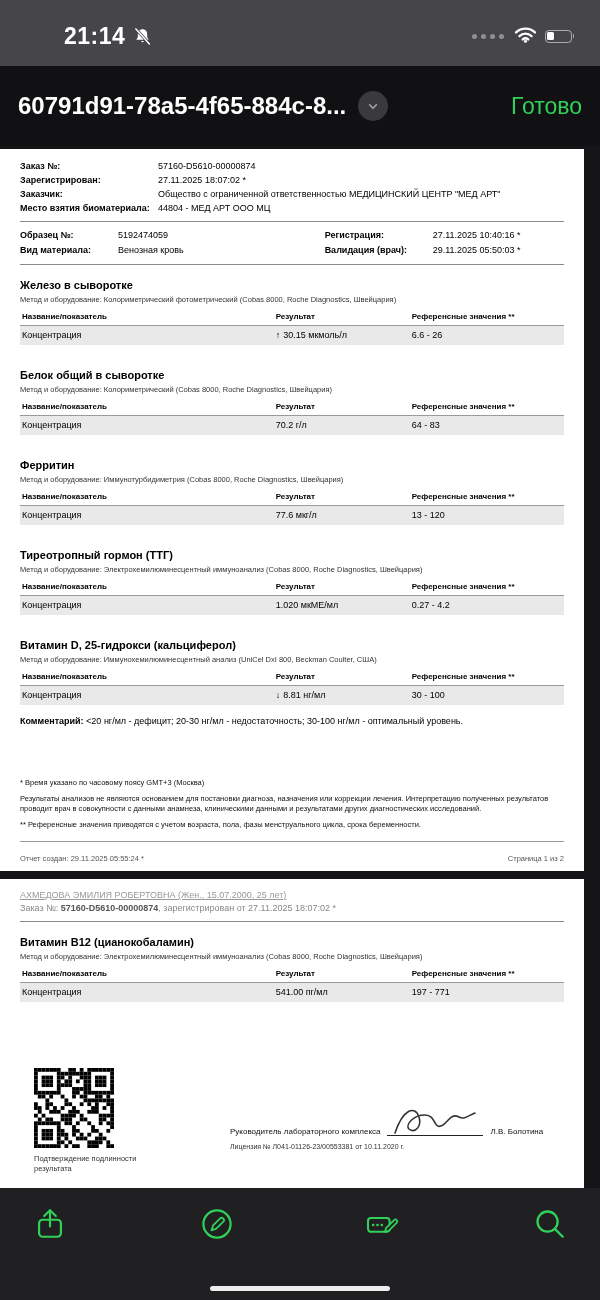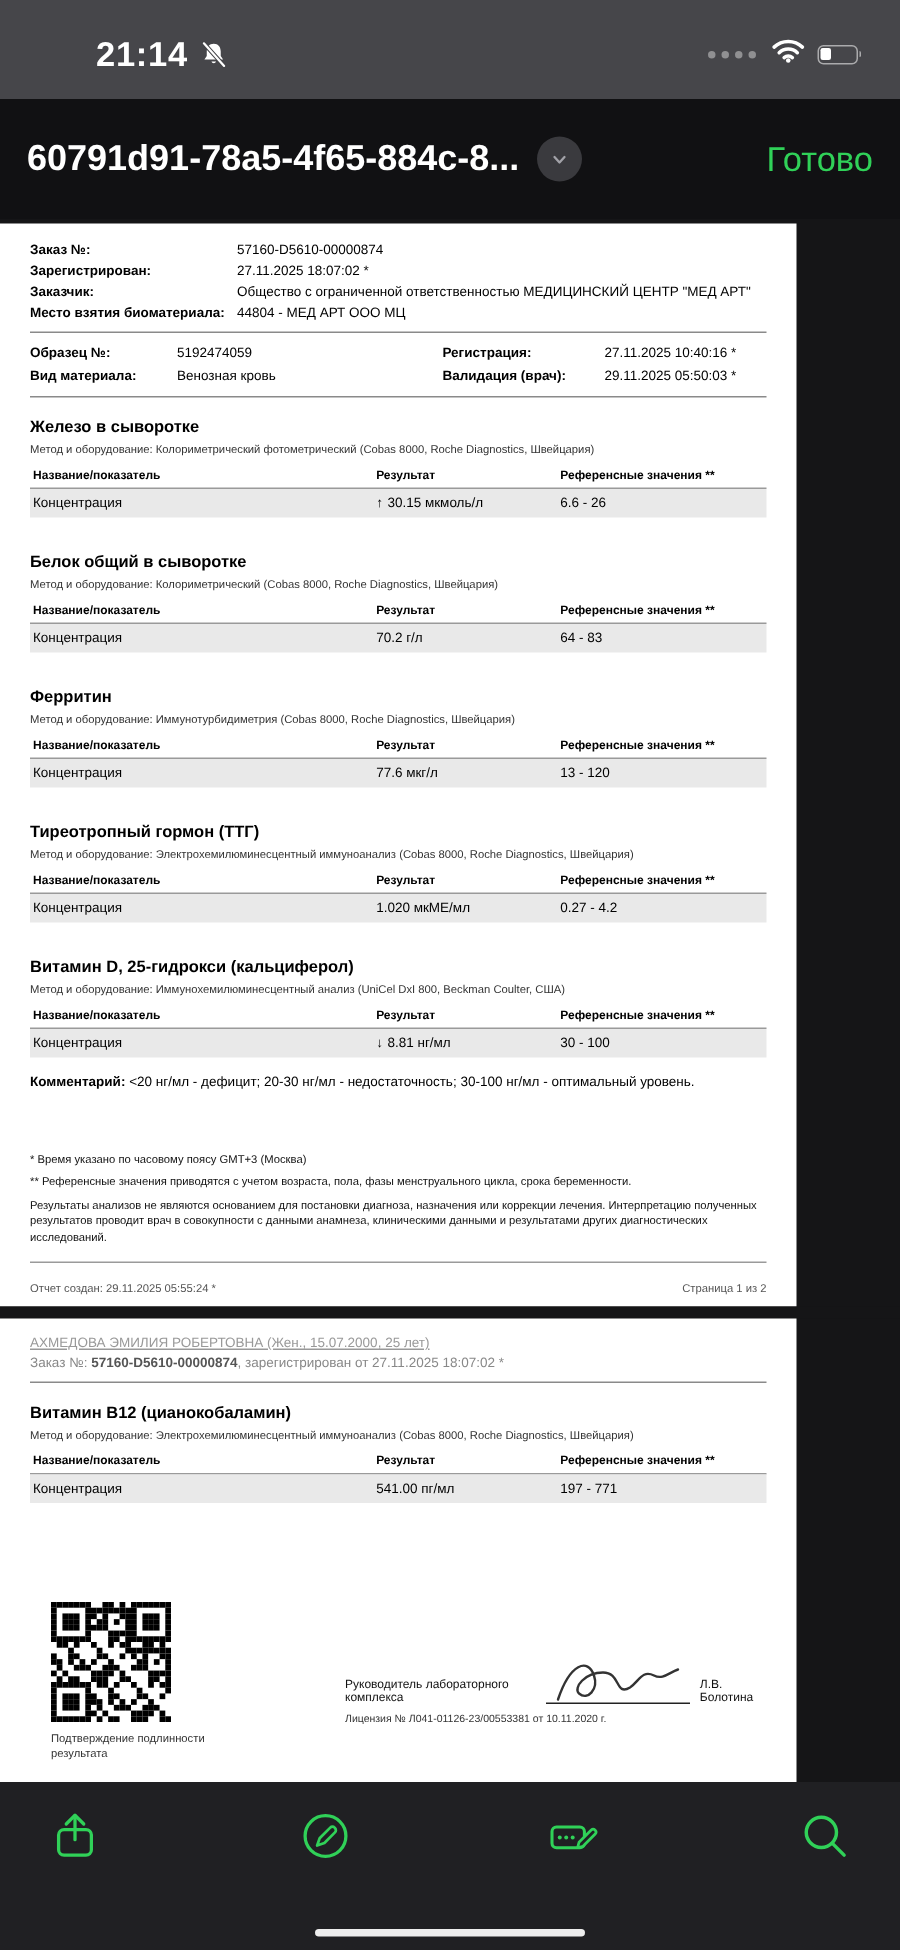--- a/index.html
+++ b/index.html
@@ -19,21 +19,21 @@
   .battery-cap { width:1.5px; height:4.5px; background:rgba(255,255,255,0.55); border-radius:0 2px 2px 0; margin-left:1px; }
 
   
   .nav-bar { height:80px; background:#111113; display:flex; align-items:center; padding:0 18px; }
   .nav-title { color:#fff; font-size:24px; font-weight:bold; white-space:nowrap; max-width:400px; overflow:hidden; }
   .chevron-btn { margin-left:12px; width:30px; height:30px; border-radius:50%; background:#3a3a3e; display:flex; align-items:center; justify-content:center; flex:0 0 auto; cursor:pointer; }
   .done-btn { margin-left:auto; color:#30d158; font-size:23px; font-weight:500; cursor:pointer; }
 
   
   .doc-area { flex:1; background:#151517; padding-top:3px; overflow:hidden; }
-  .page { background:#fff; width:531px; padding:10px 20px 8px; color:#000;justify-content:space-between; }
+  .page { background:#fff; width:584px; padding:10px 20px 8px; color:#000;justify-content:space-between; }
   .page-1 { height:722px; display:flex; flex-direction:column; }
   .page-gap { height:8px; background:#151517; }
   .page-2 { height:309px; display:flex; flex-direction:column; }
 
   .field-row { display:flex; font-size:9px; line-height:14px; }
   .field-label { width:138px; font-weight:bold; flex:0 0 auto; }
   .field-value { flex:1; }
   hr.rule { border:none; border-top:1px solid #8a8a8a; margin:6px 0; }
 
   .sample-block { display:flex; font-size:9px; line-height:15px; }
@@ -250,22 +250,22 @@
           <span class="c1">Концентрация</span>
           <span class="c2"><span class="arrow">↓</span><span>8.81 нг/мл</span></span>
           <span class="c3">30 - 100</span>
         </div>
       </section>
 
       <p class="comment-line"><span class="comment-label">Комментарий:</span><span> &lt;20 нг/мл - дефицит; 20-30 нг/мл - недостаточность; 30-100 нг/мл - оптимальный уровень.</span></p>
 
       <div class="footnotes">
         <p>* Время указано по часовому поясу GMT+3 (Москва)</p>
+        <p>Результаты анализов не являются основанием для постановки диагноза, назначения или коррекции лечения. Интерпретацию полученных результатов проводит врач в совокупности с данными анамнеза, клиническими данными и результатами других диагностических исследований.</p>
         <p>** Референсные значения приводятся с учетом возраста, пола, фазы менструального цикла, срока беременности.</p>
-        <p>Результаты анализов не являются основанием для постановки диагноза, назначения или коррекции лечения. Интерпретацию полученных результатов проводит врач в совокупности с данными анамнеза, клиническими данными и результатами других диагностических исследований.</p>
       </div>
 
       <div class="page-footer">
         <span>Отчет создан: 29.11.2025 05:55:24 *</span>
         <span>Страница 1 из 2</span>
       </div>
     </div>
 
     <div class="page-gap"></div>
 

